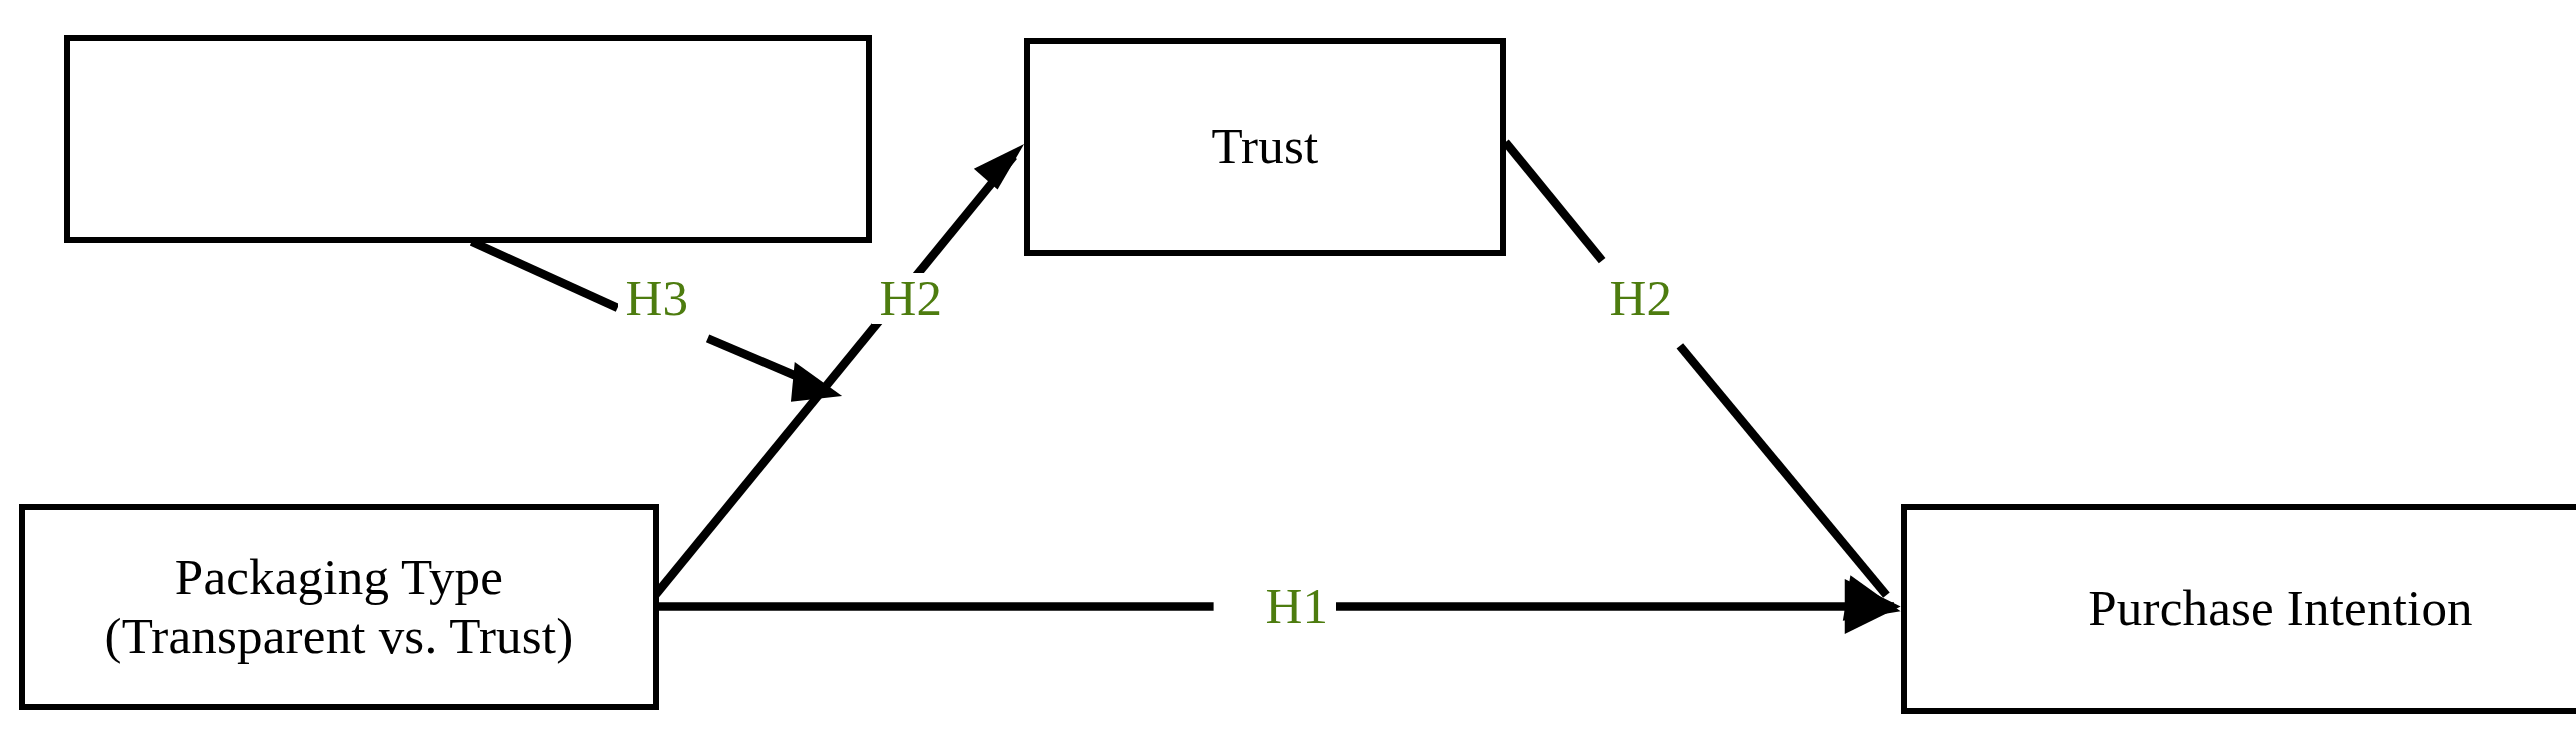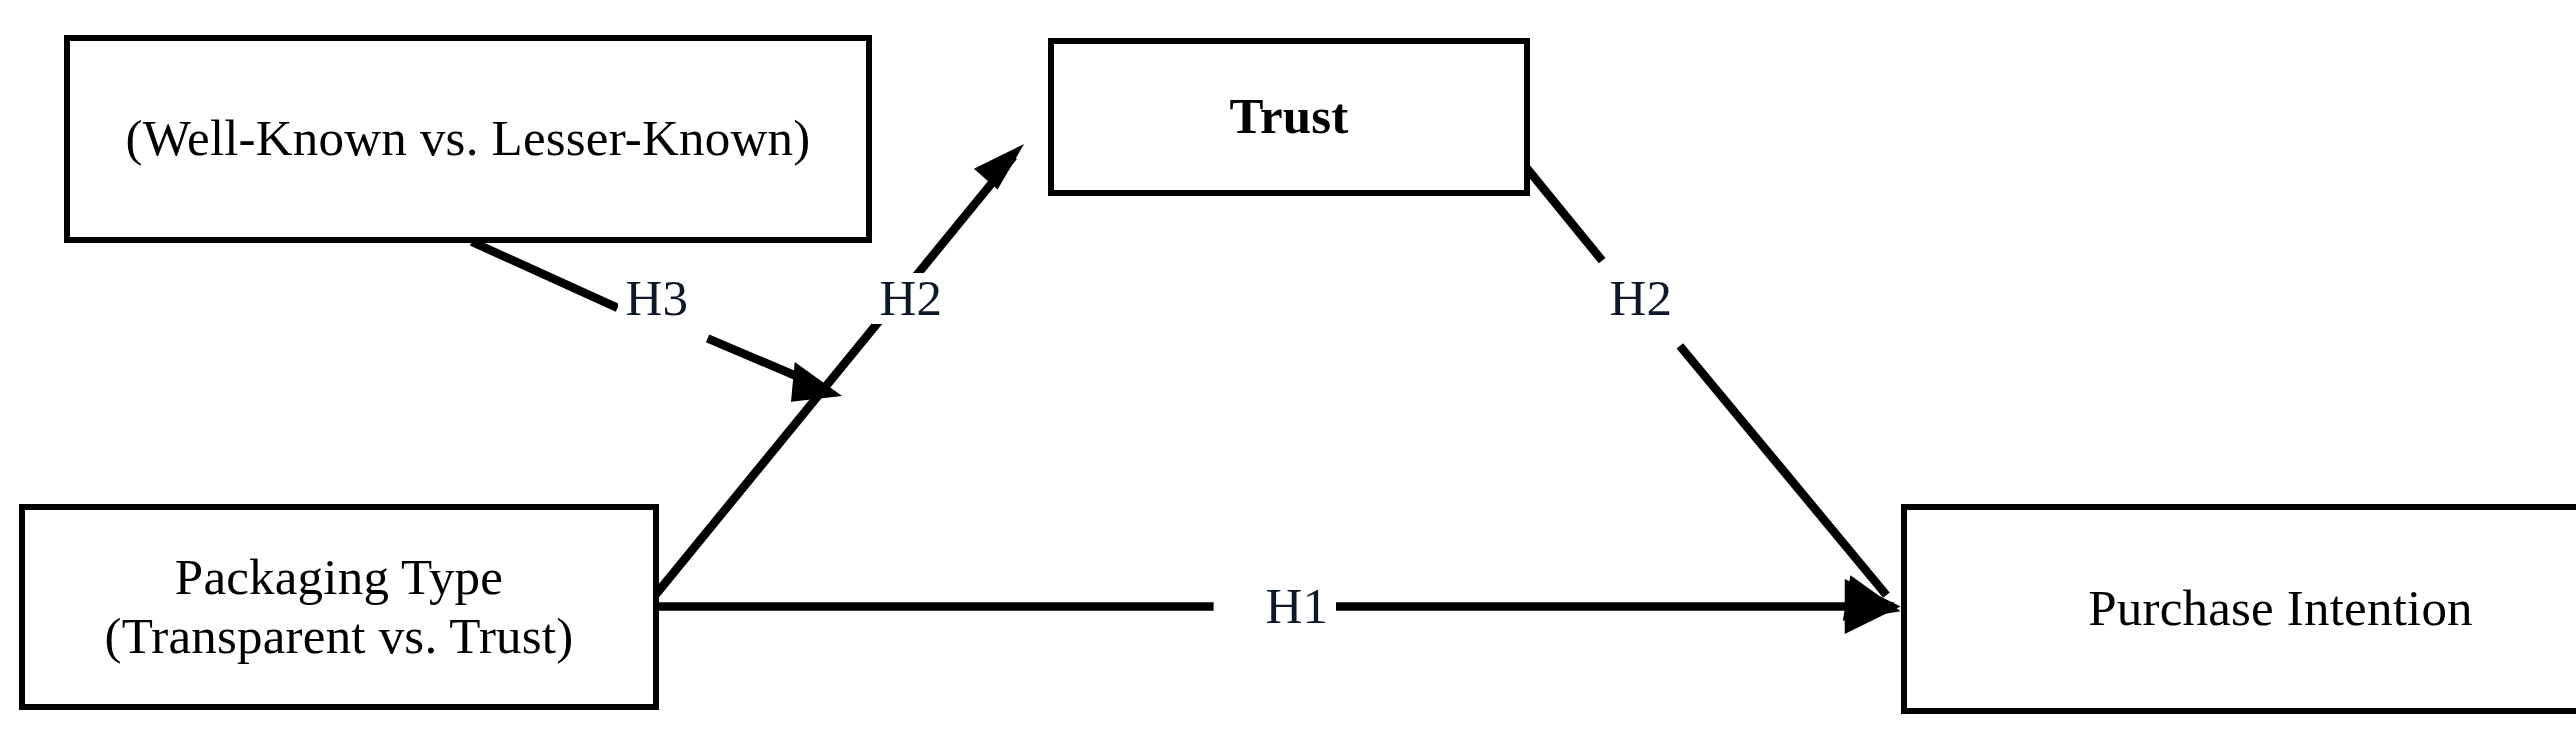--- a/index.html
+++ b/index.html
@@ -40,31 +40,31 @@
   .node-line {
     display: block;
     color: #000000;
     font-size: 51px;
     line-height: 1.16;
     letter-spacing: 0.2px;
     white-space: nowrap;
   }
   .edge-label {
     position: absolute;
-    color: #0f172a;
+    color: #4d7c0f;
     font-size: 51px;
     line-height: 1;
     white-space: nowrap;
     background: #ffffff;
     padding: 0 7.6px;
     z-index: 6;
   }
   
   #box-brand-awareness   { left: 64px;   top: 35px;  width: 808px; height: 208px; }
-  #box-trust             { left: 1048px; top: 38px;  width: 482px; height: 158px; font-weight: bold; }
+  #box-trust             { left: 1024px; top: 38px;  width: 482px; height: 218px; }
   #box-packaging-type    { left: 19px;   top: 504px; width: 640px; height: 206px; align-items: center; }
   #box-purchase-intention{ left: 1901px; top: 504px; width: 759px; height: 210px; }
   
   #label-h3       { left: 618px;  top: 273px; }
   #label-h2-left  { left: 872px;  top: 273px; }
   #label-h2-right { left: 1602px; top: 273px; }
   #label-h1       { left: 1217px; top: 581px; margin-left: 41px; }
 </style>
 </head>
 <body>
@@ -92,21 +92,20 @@
 
     <g>
       <line x1="681" y1="640" x2="1280" y2="640" stroke="#000000" stroke-width="9"></line>
       <line x1="1396" y1="640" x2="1998" y2="640" stroke="#000000" stroke-width="9"></line>
       <polygon points="2005,640 1946,611 1946,669" fill="#000000"></polygon>
     </g>
 
   </svg>
 
   <div class="node-box" id="box-brand-awareness">
-    <span class="node-line">(Well-Known vs. Lesser-Known)</span>
   </div>
 
   <div class="node-box" id="box-trust">
     <span class="node-line">Trust</span>
   </div>
 
   <div class="node-box" id="box-packaging-type">
     <span class="node-line">Packaging Type</span>
     <span class="node-line">(Transparent vs. Trust)</span>
   </div>

